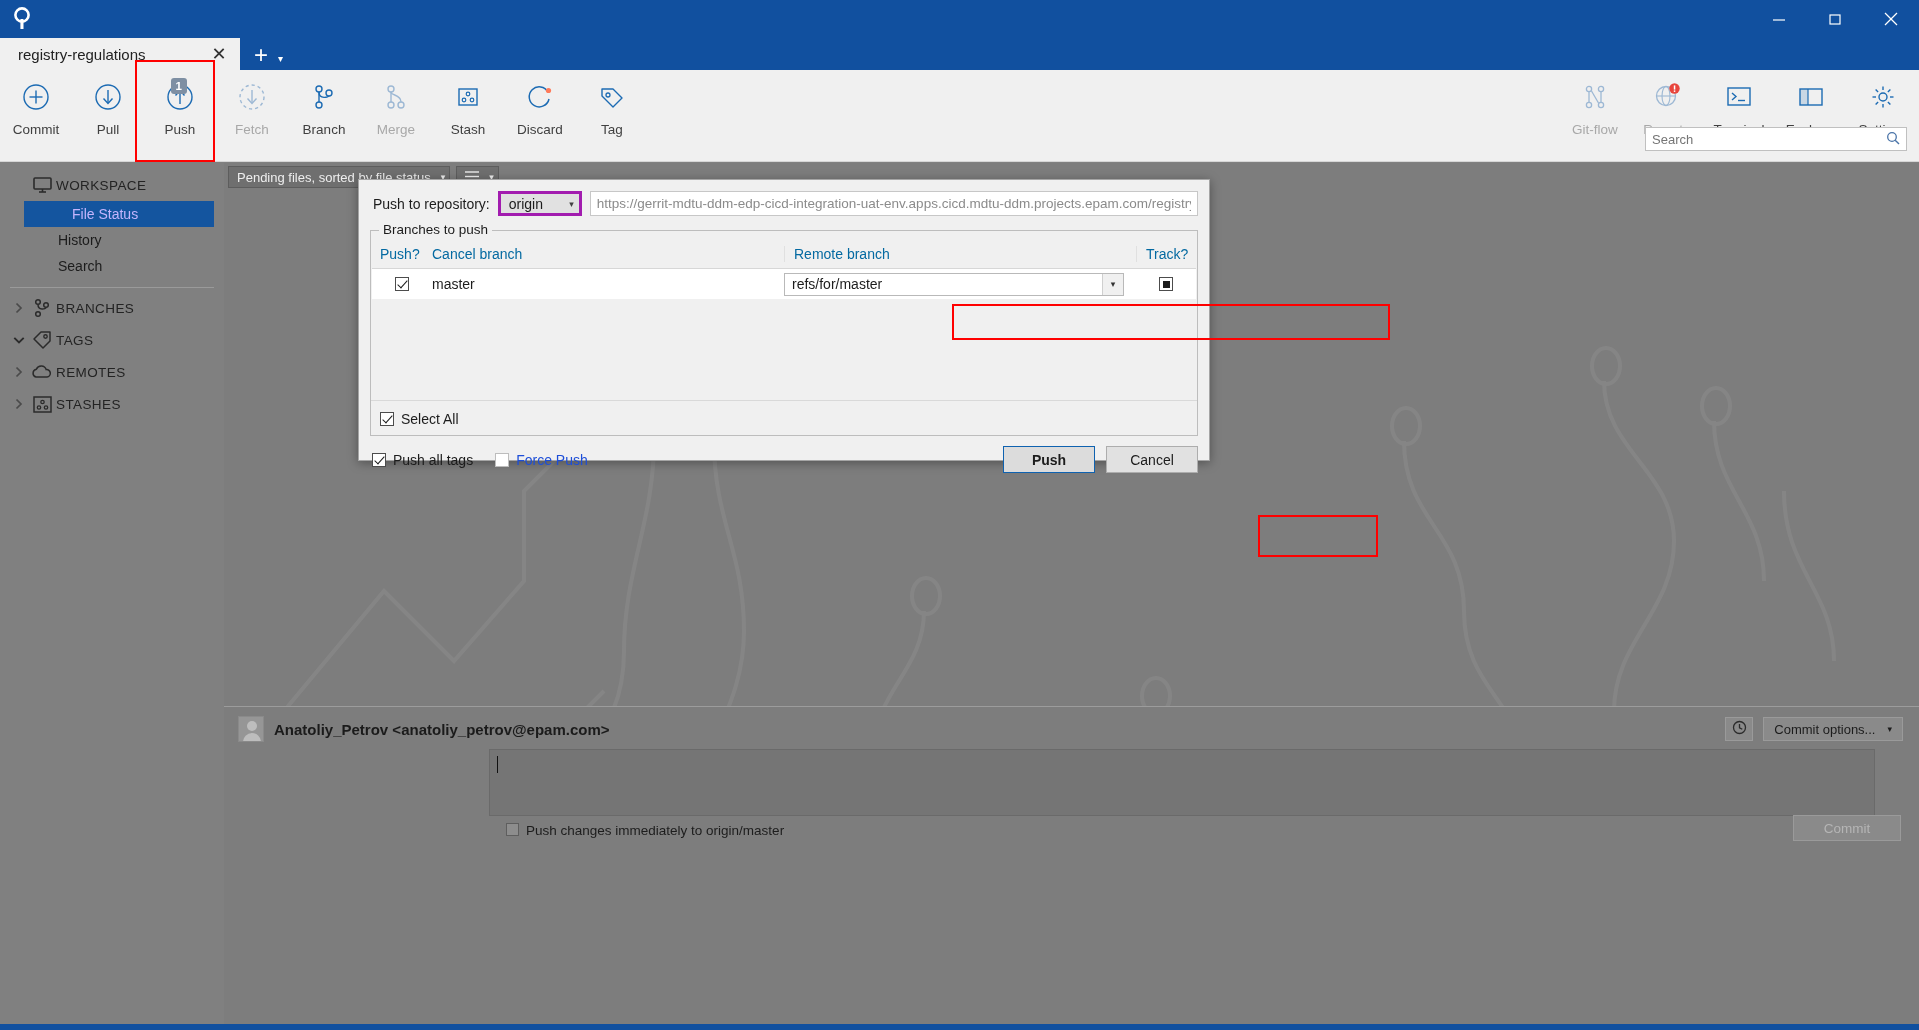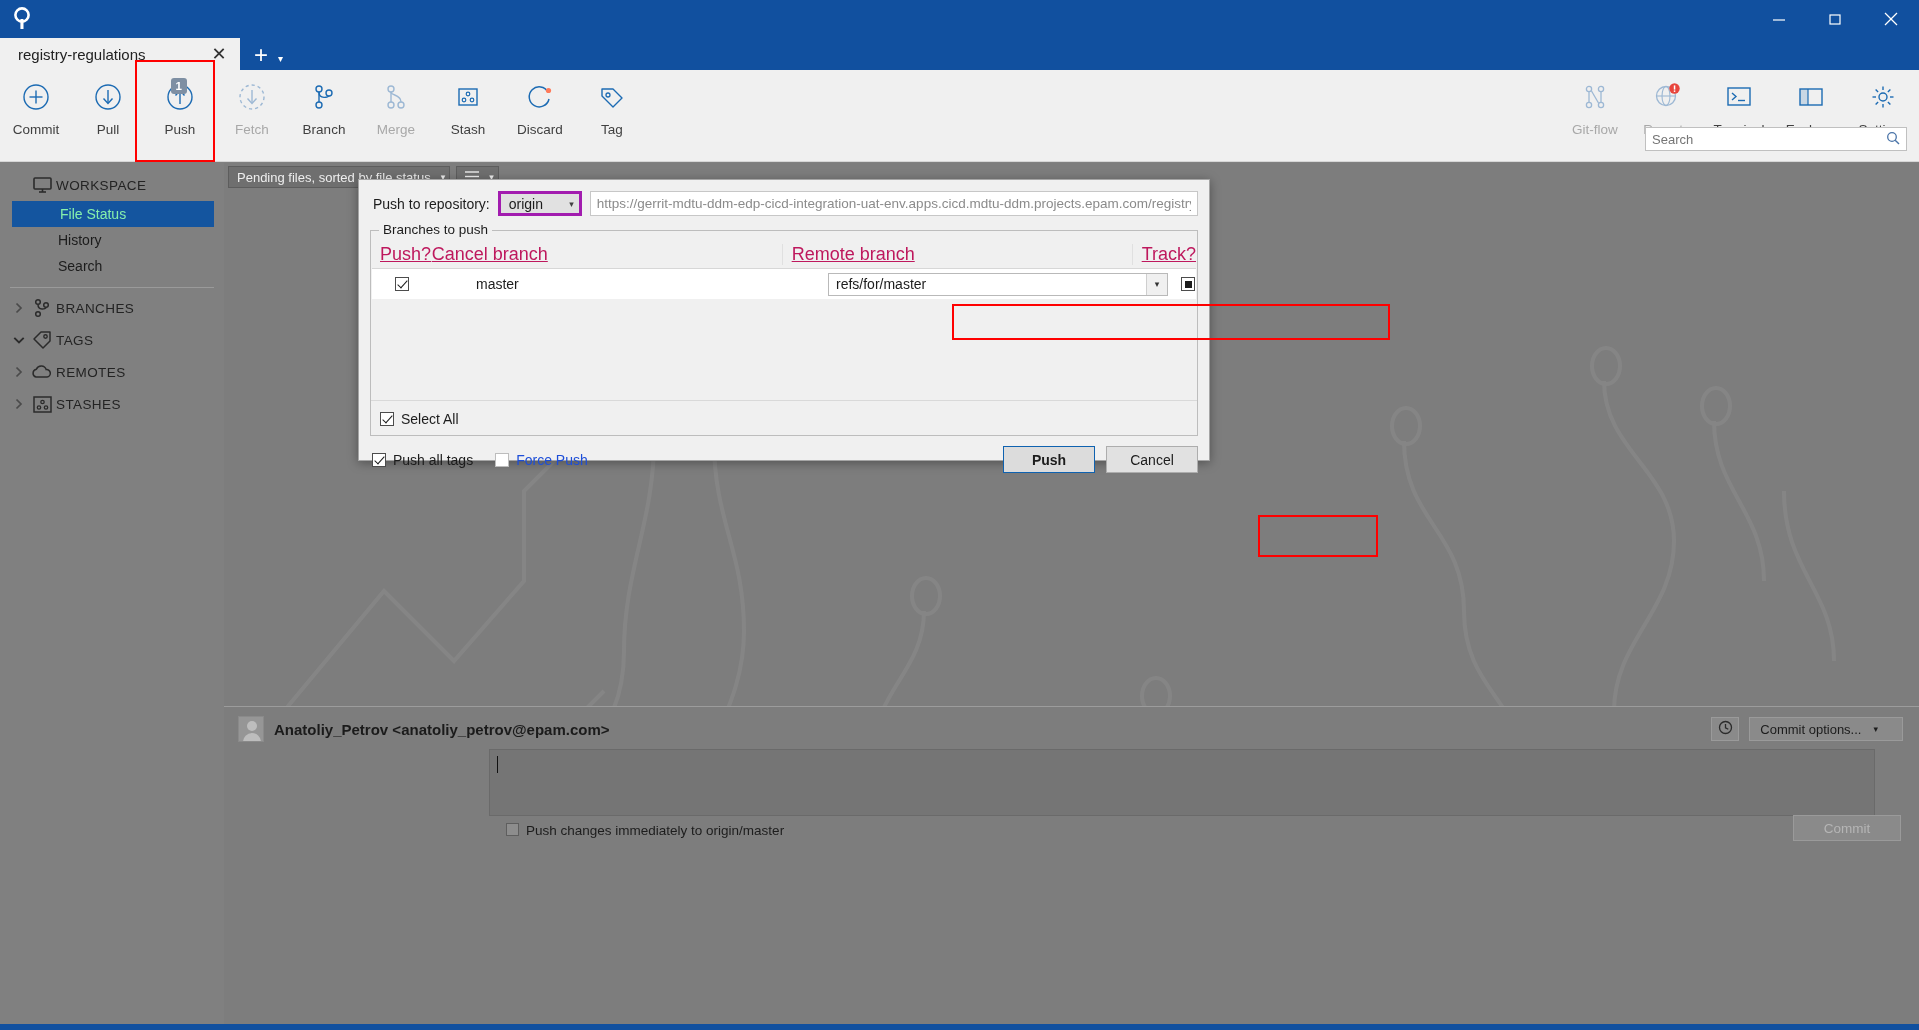--- a/index.html
+++ b/index.html
@@ -83,21 +83,21 @@
   .sb-section {
     display:flex; align-items:center; height:32px; padding-left:10px;
     font-size:13.5px; letter-spacing:.4px; color:#232323;
   }
   .sb-arrow { width:18px; font-size:11px; color:#4a4a4a; display:flex; justify-content:center;}
   .sb-icon { width:28px; display:flex; align-items:center; justify-content:center; }
   .sb-sub {
     height:26px; display:flex; align-items:center; padding-left:58px;
     font-size:14px; color:#1c1c1c;
   }
-  .sb-sub.active { background:#14559f; color:#86efac; margin:0 10px 0 12px; padding-left:48px; }
+  .sb-sub.active { background:#14559f; color:#c4b5fd; margin:0 10px 0 24px; padding-left:48px; }
   .sb-divider { height:1px; background:#9a9a9a; margin:8px 10px 4px 10px; }
 
   
   .main {
     position:absolute; left:224px; top:163px; width:1695px; height:867px;
     background:#7d7d7d; overflow:hidden;
   }
   .filterbar {
     position:absolute; left:0; top:0; width:1695px; height:28px;
     display:flex; align-items:center; padding-left:4px;
@@ -129,21 +129,21 @@
     border-radius:9px 9px 0 0; background:#bdbdbd;
   }
   .author-name { font-size:15px; font-weight:bold; color:#1b1b1b; margin-left:10px; }
   .commit-right { margin-left:auto; display:flex; align-items:center; gap:10px; padding-right:16px; }
   .clock-btn {
     width:28px; height:24px; border:1px solid #9a9a9a; background:#8a8a8a;
     display:flex; align-items:center; justify-content:center;
   }
   .opt-btn {
     height:24px; border:1px solid #9a9a9a; background:#8a8a8a; color:#1c1c1c;
-    font-size:13px; display:flex; align-items:center; padding:0 24px 0 10px; gap:12px;
+    font-size:13px; display:flex; align-items:center; padding:0 10px 0 10px; gap:12px;
   }
   .msgbox {
     position:absolute; left:265px; top:42px; width:1386px; height:67px;
     background:#757575; border:1px solid #6a6a6a;
   }
   .caret {
     position:absolute; left:7px; top:6px; width:1px; height:17px; background:#111;
   }
   .pushrow { position:absolute; left:265px; top:116px; display:flex; align-items:flex-start; gap:7px;padding-left:17px; }
   .ck { width:13px; height:13px; border:1px solid #5e5e5e; background:#8d8d8d; display:inline-block; }
@@ -184,31 +184,31 @@
     position:relative; margin:14px 11px 0 11px; border:1px solid #bdbdbd; height:206px;
   }
   .group-legend {
     position:absolute; left:8px; top:-9px; background:#f0f0f0; padding:0 4px;
     font-size:13.5px; color:#1c1c1c;
   }
   .tbl-head {
     display:flex; height:29px; align-items:center; background:#f0f0f0;
     border-bottom:1px solid #d7d7d7; margin:9px 1px 0 1px;
   }
-  .th { font-size:18px; color:#be185d;text-decoration:underline; }
+  .th { font-size:14px; color:#0369a1; }
   .th.c1 { width:60px; padding-left:8px; }
   .th.c2 { width:352px; }
   .th.c3 { width:352px; border-left:1px solid #e0e0e0; padding-left:9px; }
   .th.c4 { flex:1; border-left:1px solid #e0e0e0; padding-left:9px; }
   .tbl-row {
     display:flex; height:30px; align-items:center; background:#fff; margin:0 1px;
   }
   .td { font-size:14px; color:#1c1c1c; display:flex; align-items:center; }
   .td.c1 { width:60px; justify-content:center; }
-  .td.c2 { width:352px;margin-left:44px; }
+  .td.c2 { width:352px; }
   .td.c3 { width:352px; padding-left:0px; }
   .td.c4 { flex:1; justify-content:center; }
   .cbox {
     width:14px; height:14px; background:#fff; border:1px solid #4c4c4c;
     position:relative; display:inline-block;
   }
   .cbox.checked::after {
     content:""; position:absolute; left:4px; top:0px; width:4px; height:9px;
     border:solid #1c1c1c; border-width:0 1.6px 1.6px 0; transform:rotate(42deg);
   }

